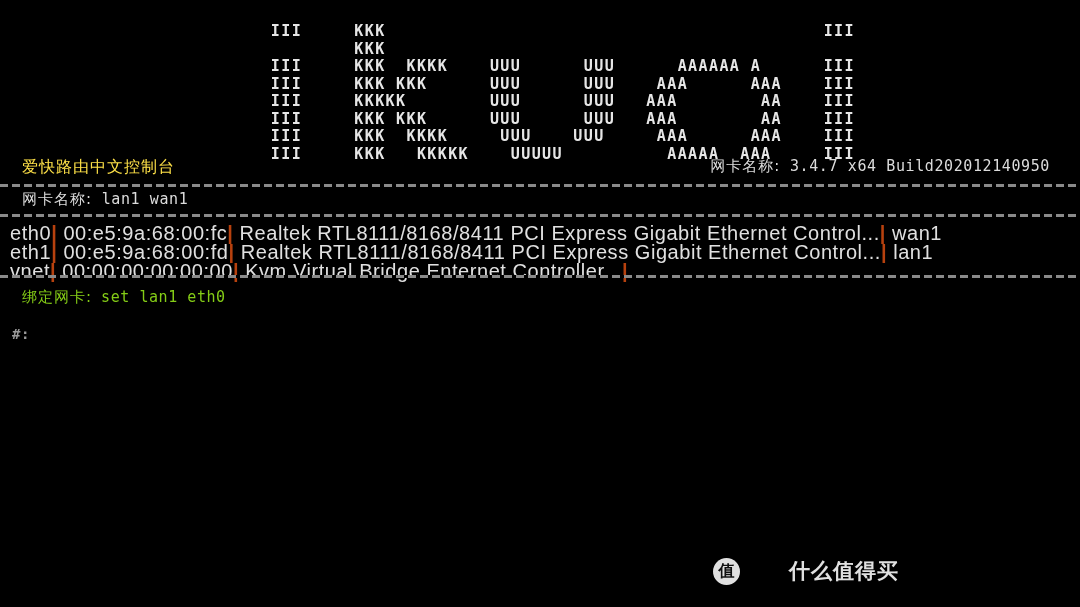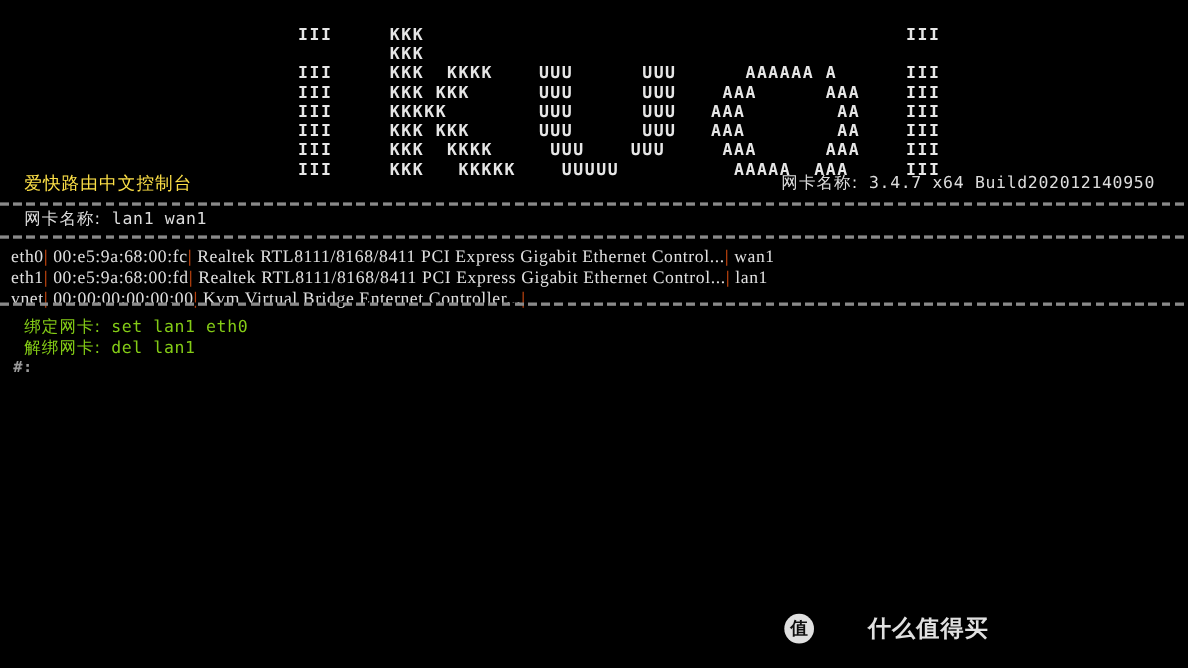--- a/index.html
+++ b/index.html
@@ -106,22 +106,22 @@
   .nic-names .mono {
     font-family: "DejaVu Sans Mono", "Liberation Mono", monospace;
     margin-top: 38px;
   }
 
   
   .iface-table {
     position: absolute;
     left: 10px;
     top: 224px;
-    font-family: Liberation Serif, serif;
-    font-size: 16px;
+    font-family: Liberation Sans, sans-serif;
+    font-size: 20px;
     line-height: 19px;
     letter-spacing: 0.55px;
     white-space: pre;
     color: #e0e0e0;
   }
   .iface-row { white-space: pre; }
   .sep { color: #b7410e; font-weight: bold; }
 
   
   .cmd-hints {
@@ -211,21 +211,21 @@
   <div class="rule r1"></div>
 
   <div class="nic-names"><span class="cn">网卡名称:</span> <span class="mono">lan1 wan1</span></div>
 
   <div class="rule r2"></div>
 
   <div class="iface-table" id="iface-table"><div class="iface-row"><span>eth0</span><span class="sep">|</span><span> 00:e5:9a:68:00:fc</span><span class="sep">|</span><span> Realtek RTL8111/8168/8411 PCI Express Gigabit Ethernet Control...</span><span class="sep">|</span><span> wan1</span></div><div class="iface-row"><span>eth1</span><span class="sep">|</span><span> 00:e5:9a:68:00:fd</span><span class="sep">|</span><span> Realtek RTL8111/8168/8411 PCI Express Gigabit Ethernet Control...</span><span class="sep">|</span><span> lan1</span></div><div class="iface-row"><span>vnet</span><span class="sep">|</span><span> 00:00:00:00:00:00</span><span class="sep">|</span><span> Kvm Virtual Bridge Enternet Controller...</span><span class="sep">|</span></div></div>
 
   <div class="rule r3"></div>
 
-  <div class="cmd-hints"><div><span class="cn">绑定网卡:</span> <span class="mono">set lan1 eth0</span></div><div><span class="cn">解绑网卡:</span> <span class="mono">del lan1</span></div></div>
+  <div class="cmd-hints"><div><span class="cn">绑定网卡:</span> <span class="mono">set lan1 eth0</span></div></div>
 
   <div class="prompt">#:</div>
 
   <div class="watermark">
     <div class="wm-badge">值</div>
     <div class="wm-text">什么值得买</div>
   </div>
 
 </div>
 

